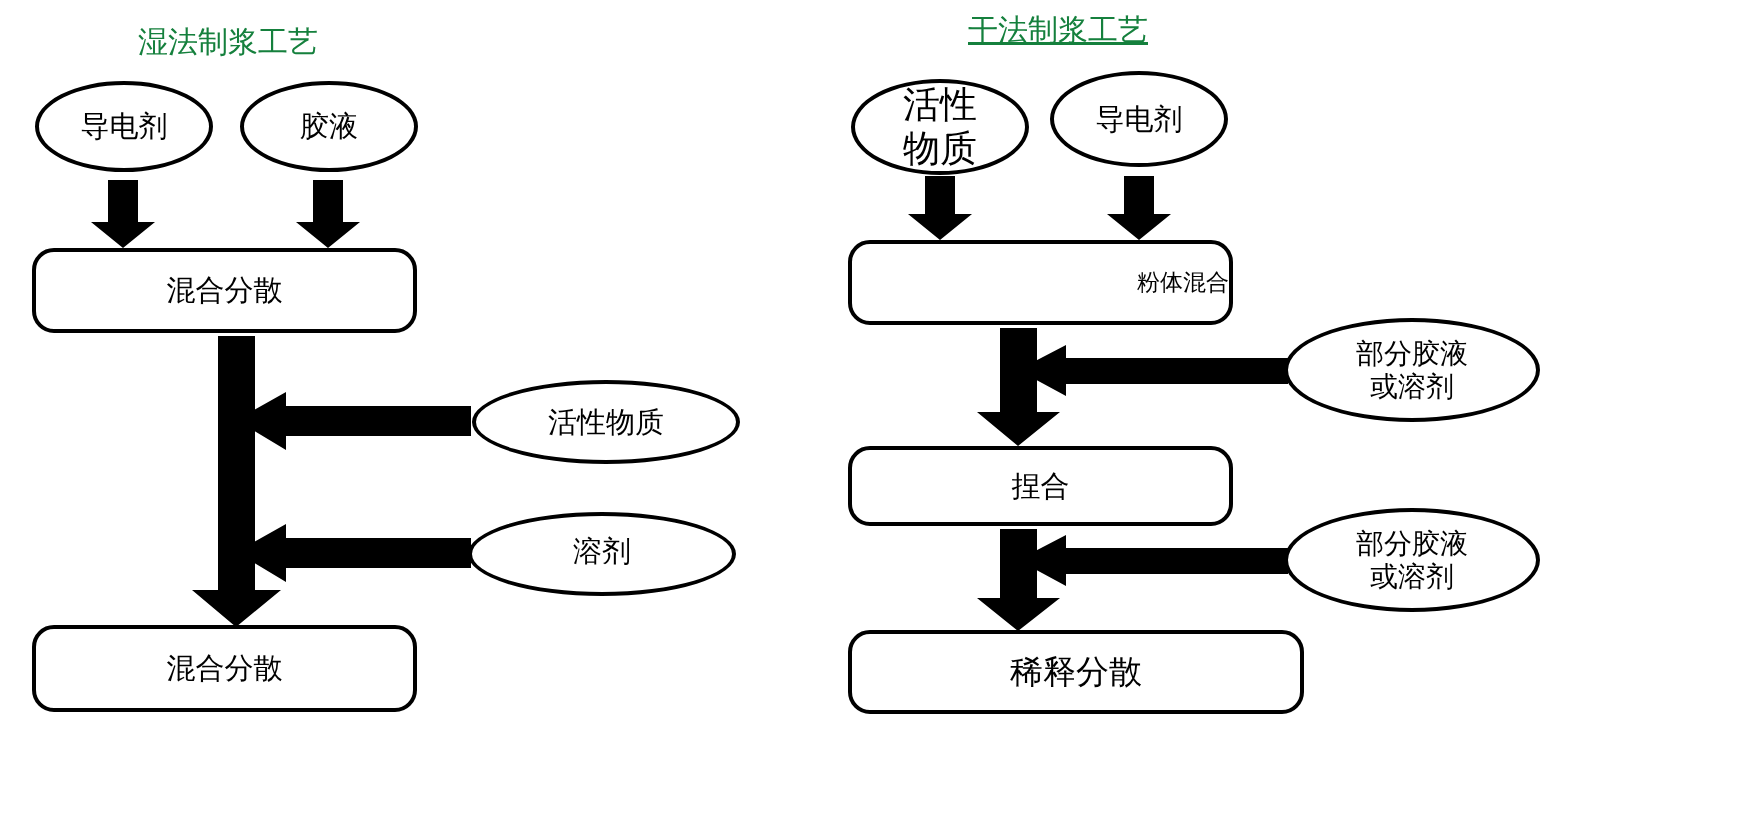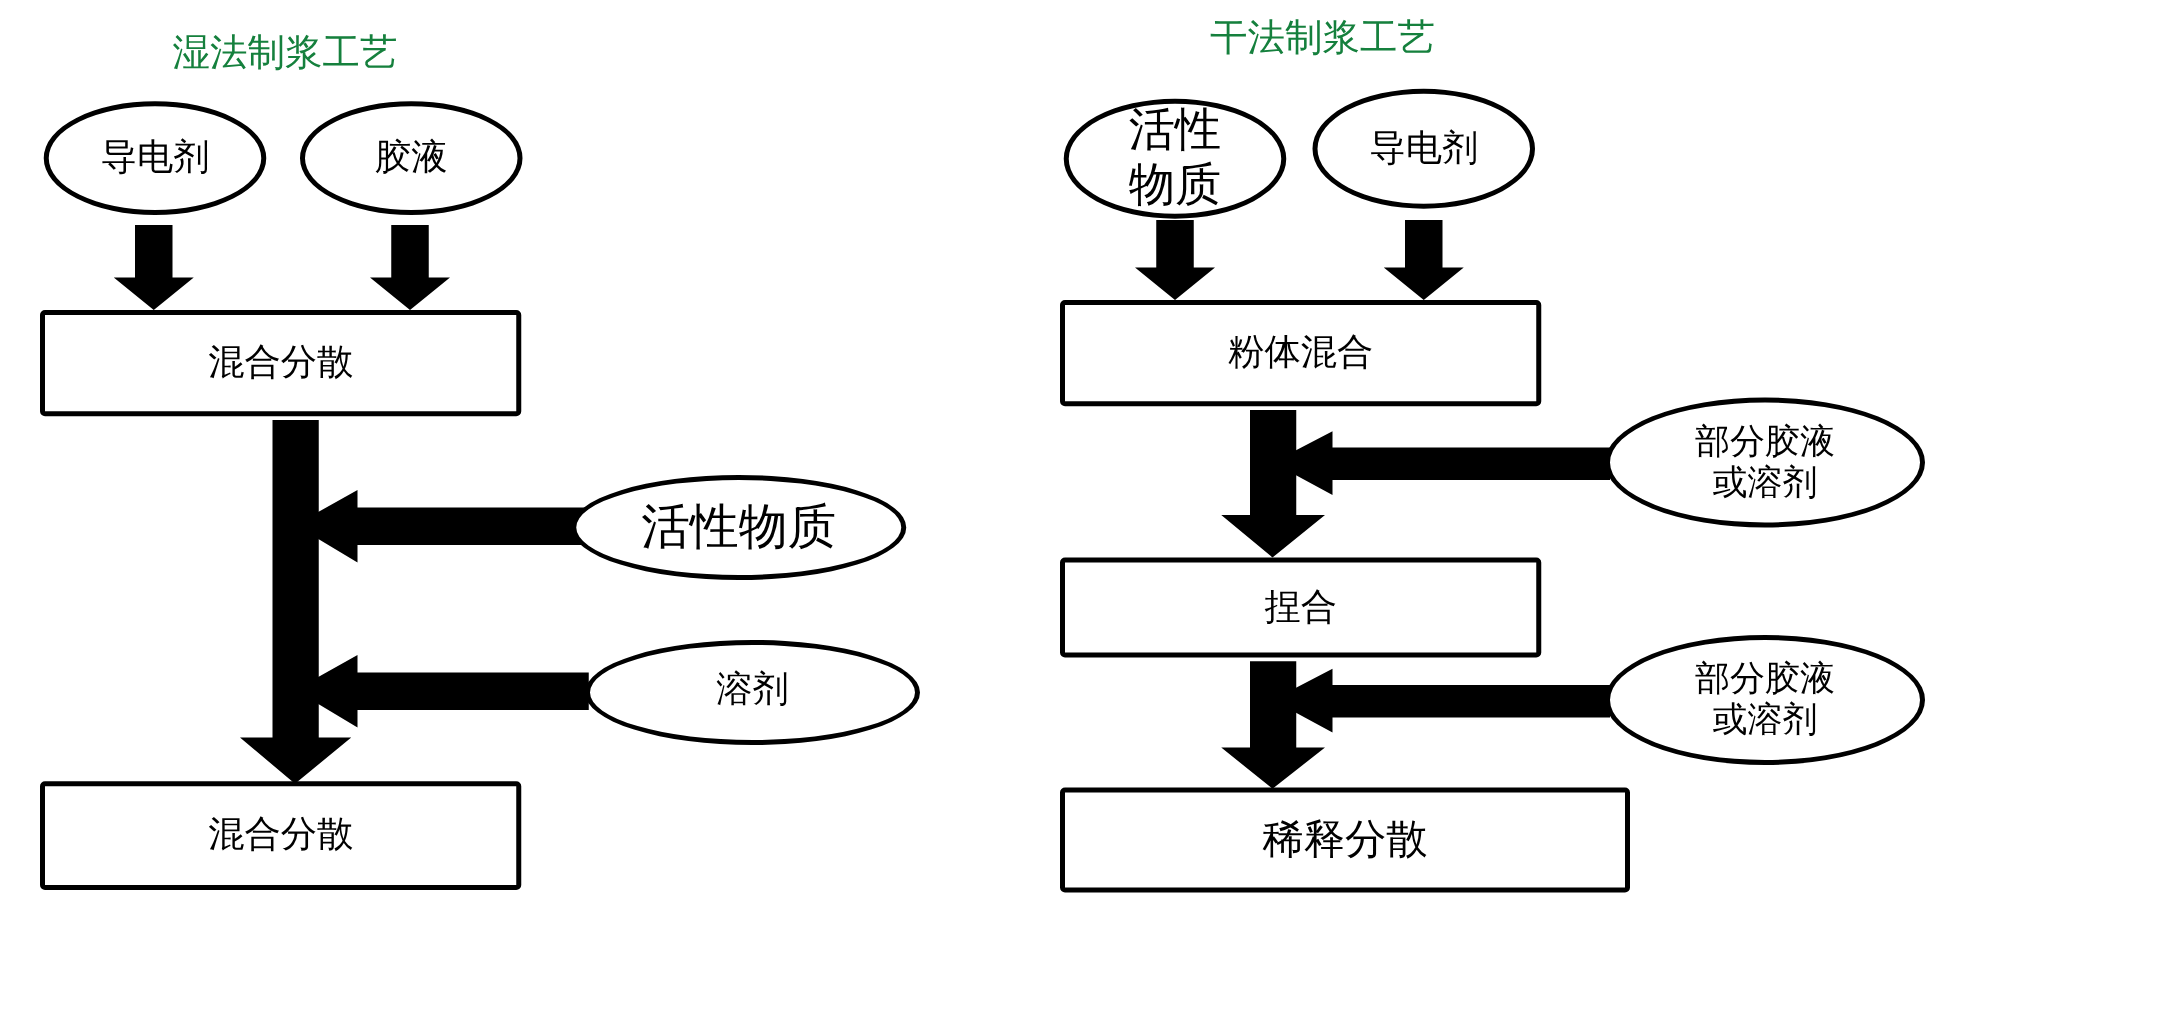--- a/index.html
+++ b/index.html
@@ -28,21 +28,21 @@
     line-height: 1.18;
     white-space: pre-line;
   }
   .ellipse {
     border: 4px solid #000000;
     border-radius: 50%;
     background: #ffffff;
   }
   .rect {
     border: 4px solid #000000;
-    border-radius: 4px;
+    border-radius: 22px;
     background: #ffffff;
   }
   .title {
     position: absolute;
     color: #15803d;
     white-space: nowrap;
   }
   .arrow-layer {
     position: absolute;
     left: 0;
@@ -88,44 +88,44 @@
   </div>
 
   <div class="node ellipse" style="left:240px; top:81px; width:178px; height:91px; font-size:29px;">
     <span>胶液</span>
   </div>
 
   <div class="node rect" style="left:32px; top:248px; width:385px; height:85px; font-size:29px;">
     <span>混合分散</span>
   </div>
 
-  <div class="node ellipse" style="left:457px; top:380px; width:268px; height:84px; font-size:39px;">
+  <div class="node ellipse" style="left:472px; top:380px; width:268px; height:84px; font-size:29px;">
     <span>活性物质</span>
   </div>
 
   <div class="node ellipse" style="left:468px; top:512px; width:268px; height:84px; font-size:29px;font-family:Liberation Mono, monospace;">
     <span>溶剂</span>
   </div>
 
   <div class="node rect" style="left:32px; top:625px; width:385px; height:87px; font-size:29px;">
     <span>混合分散</span>
   </div>
 
-  <div class="title" style="left:968px; top:10px; font-size:30px;">干法制浆工艺</div>
+  <div class="title" style="left:968px; top:10px; font-size:30px;text-decoration:underline;">干法制浆工艺</div>
 
   <div class="node ellipse" style="left:851px; top:79px; width:178px; height:96px; font-size:37px;">
     <span>活性
 物质</span>
   </div>
 
   <div class="node ellipse" style="left:1050px; top:71px; width:178px; height:96px; font-size:29px;">
     <span>导电剂</span>
   </div>
 
-  <div class="node rect" style="left:848px; top:240px; width:385px; height:85px; font-size:29px;">
+  <div class="node rect" style="left:848px; top:240px; width:385px; height:85px; font-size:23px;justify-content:flex-end;">
     <span>粉体混合</span>
   </div>
 
   <div class="node ellipse" style="left:1284px; top:318px; width:256px; height:104px; font-size:28px;">
     <span>部分胶液
 或溶剂</span>
   </div>
 
   <div class="node rect" style="left:848px; top:446px; width:385px; height:80px; font-size:29px;text-align:center;">
     <span>捏合</span>

